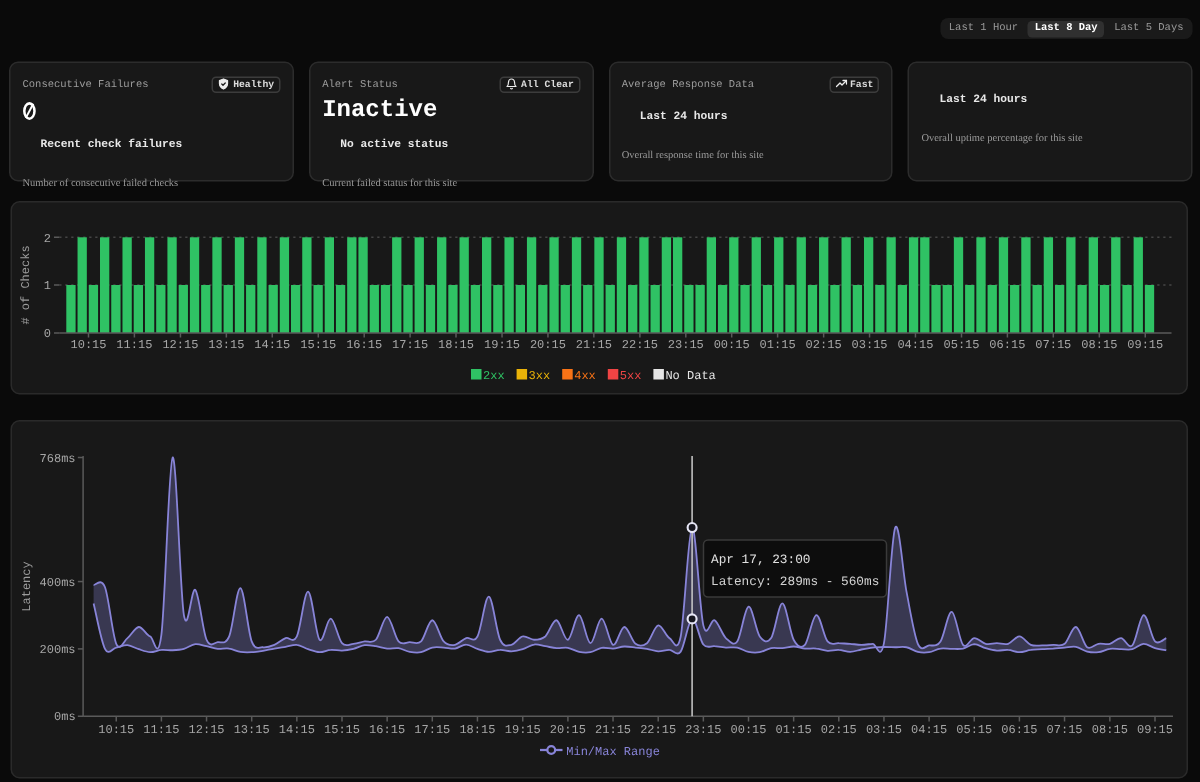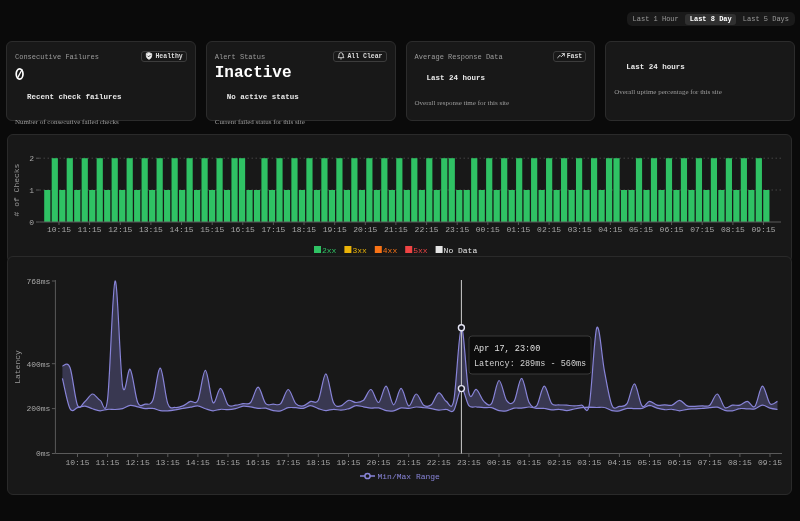--- a/index.html
+++ b/index.html
@@ -14,21 +14,21 @@
 .crow { display:flex; justify-content:space-between; align-items:flex-start; }
 .clabel { font-size:7px; color:#9c9c9c; line-height:9px; padding-top:2px; }
 .badge { display:flex; align-items:center; gap:2px; border:1px solid #3c3c3c; border-radius:3px;
   padding:1px 3px; font-size:6.5px; font-weight:bold; color:#dcdcdc; line-height:7px; height:10.5px; }
 .cvalue { font-size:16px; font-weight:bold; color:#ffffff; margin-top:3px; line-height:16px; height:16px; display:flex; align-items:center; }
 .cbold { font-size:7.5px; font-weight:bold; color:#e8e8e8; margin-top:12px; line-height:9px;margin-left:12px; }
 .cgray { font-size:7px; color:#9c9c9c; margin-top:16px; line-height:9px;font-family:Liberation Serif, serif; }
 .panel { position:absolute; left:7px; width:785px; background:#181818; border:1px solid #2a2a2a;
   border-radius:6px; overflow:hidden; }
 .pmid { top:134px; height:129px; }
-.pbot { top:256px; height:239px; }
+.pbot { top:280px; height:239px; }
 </style></head>
 <body>
 <div class="wrap">
 <div class="topbar">
       <span class="tbtn">Last 1 Hour</span>
       <span class="tbtn active">Last 8 Day</span>
       <span class="tbtn">Last 5 Days</span>
     </div>
 <div class="cards">
       <div class="card">

